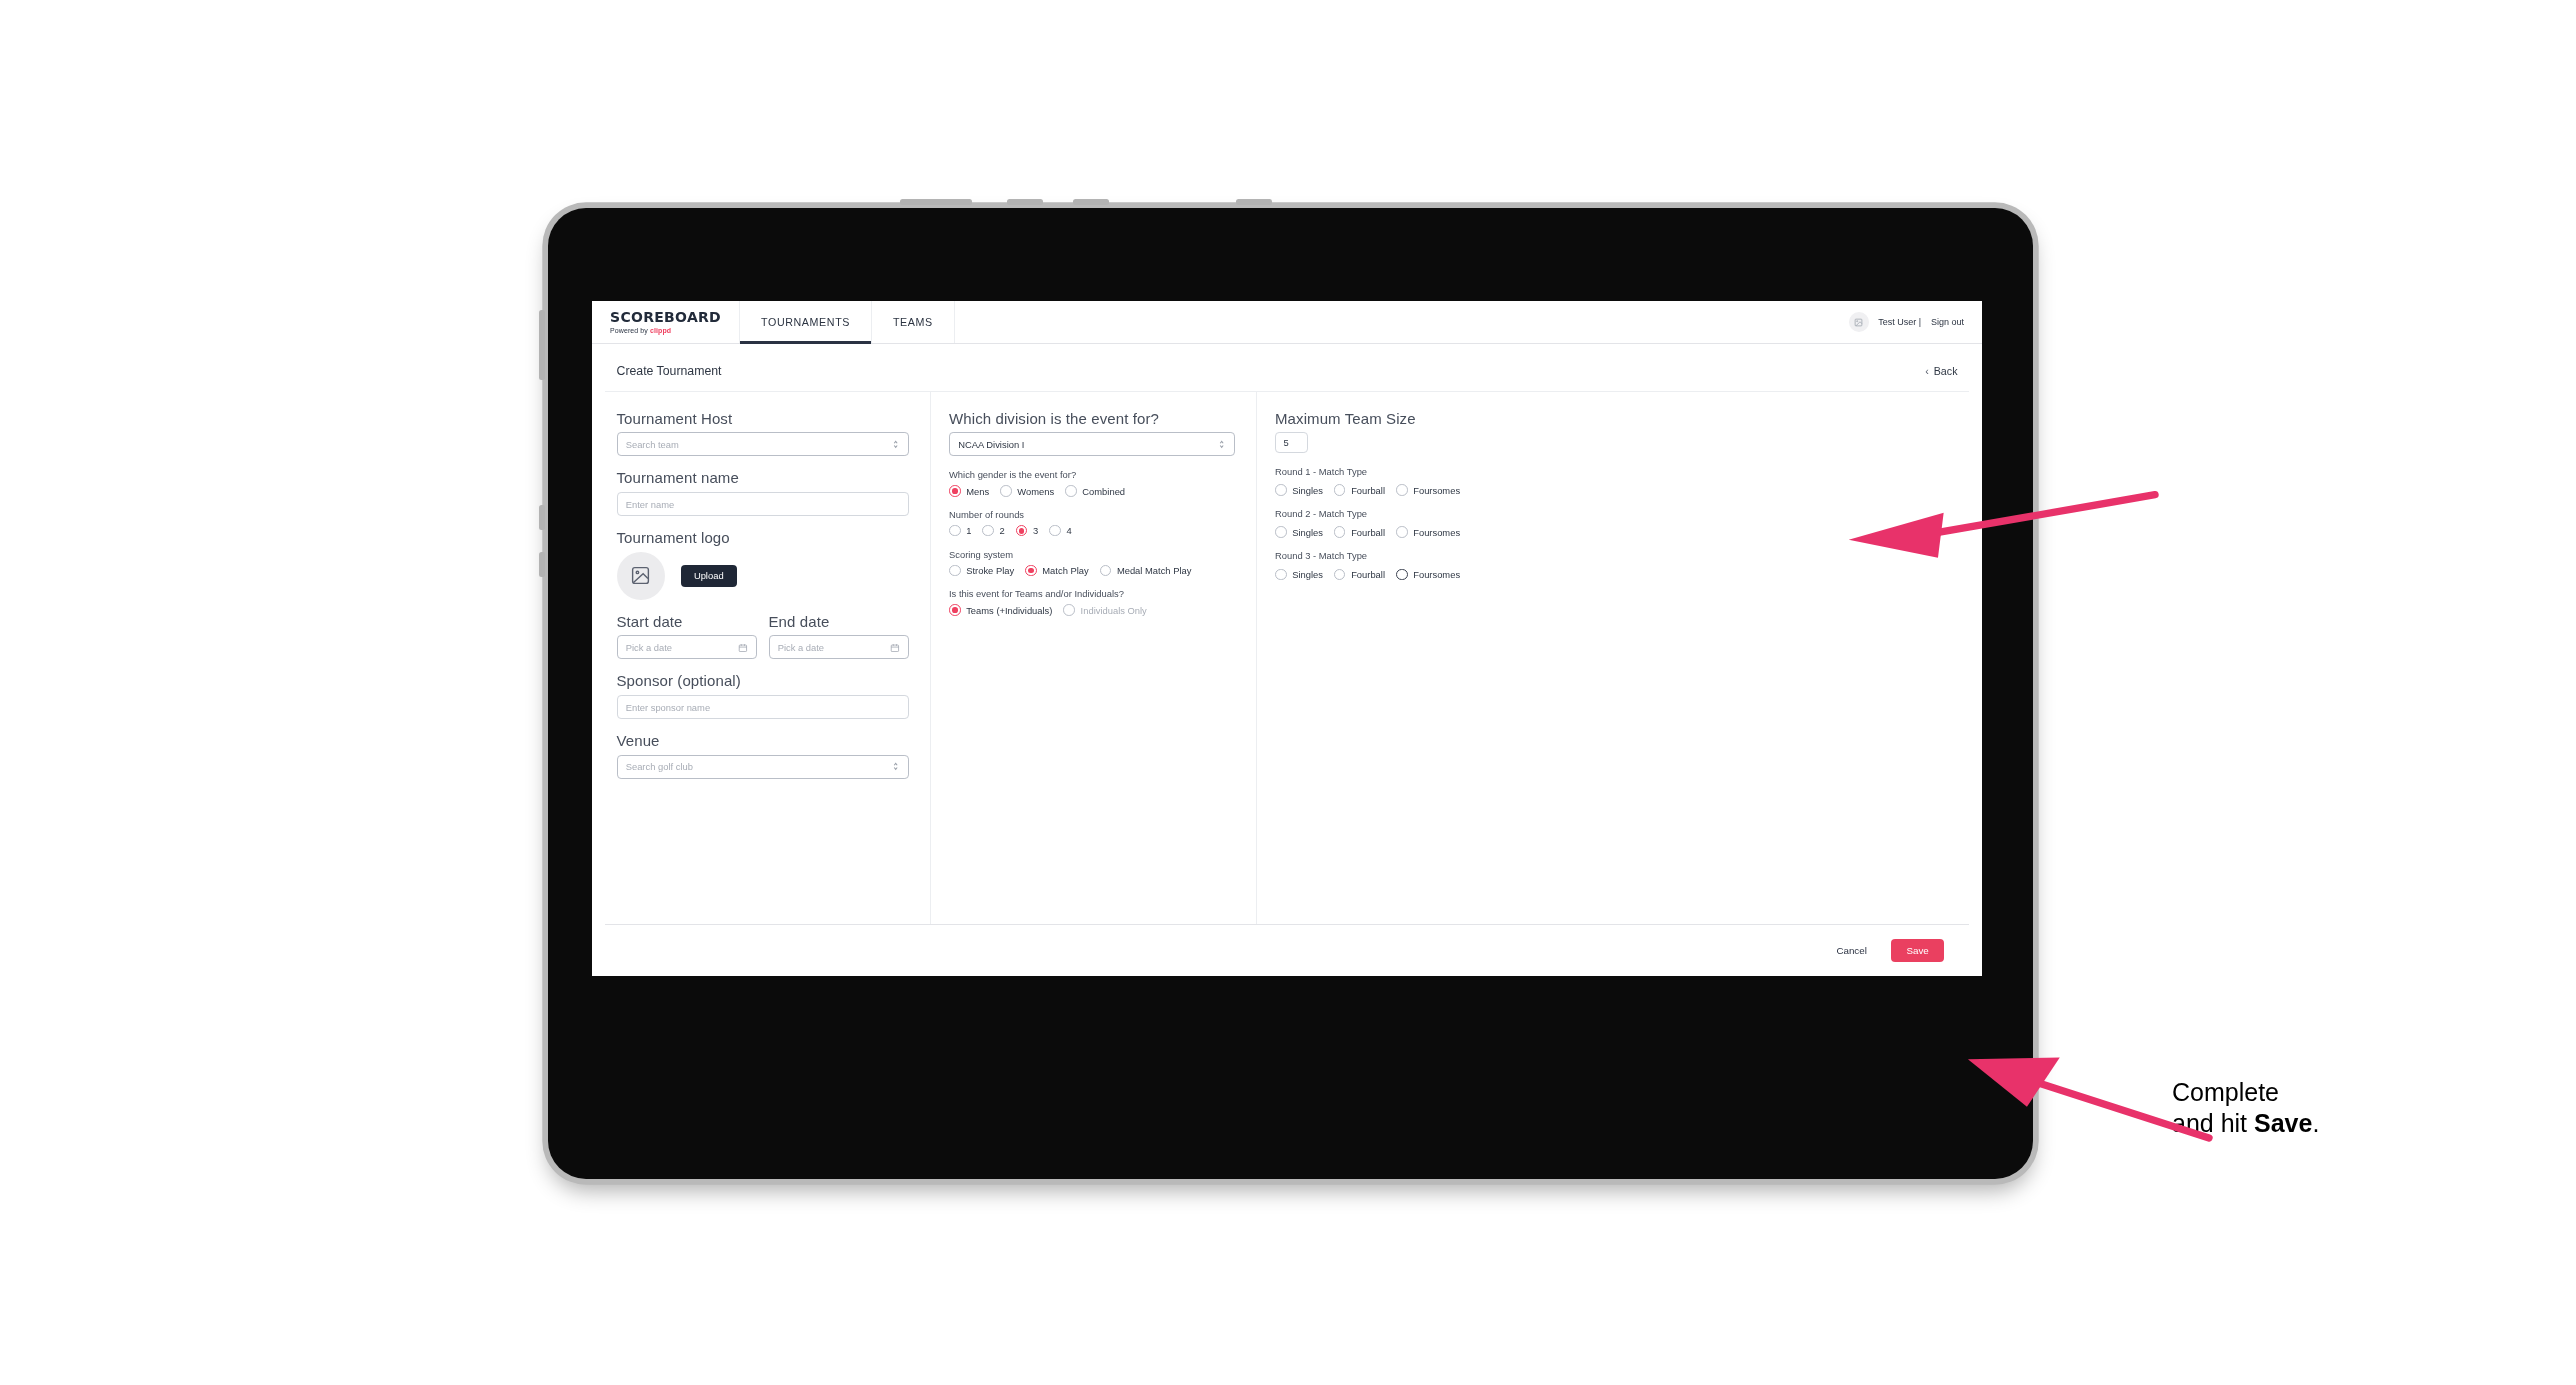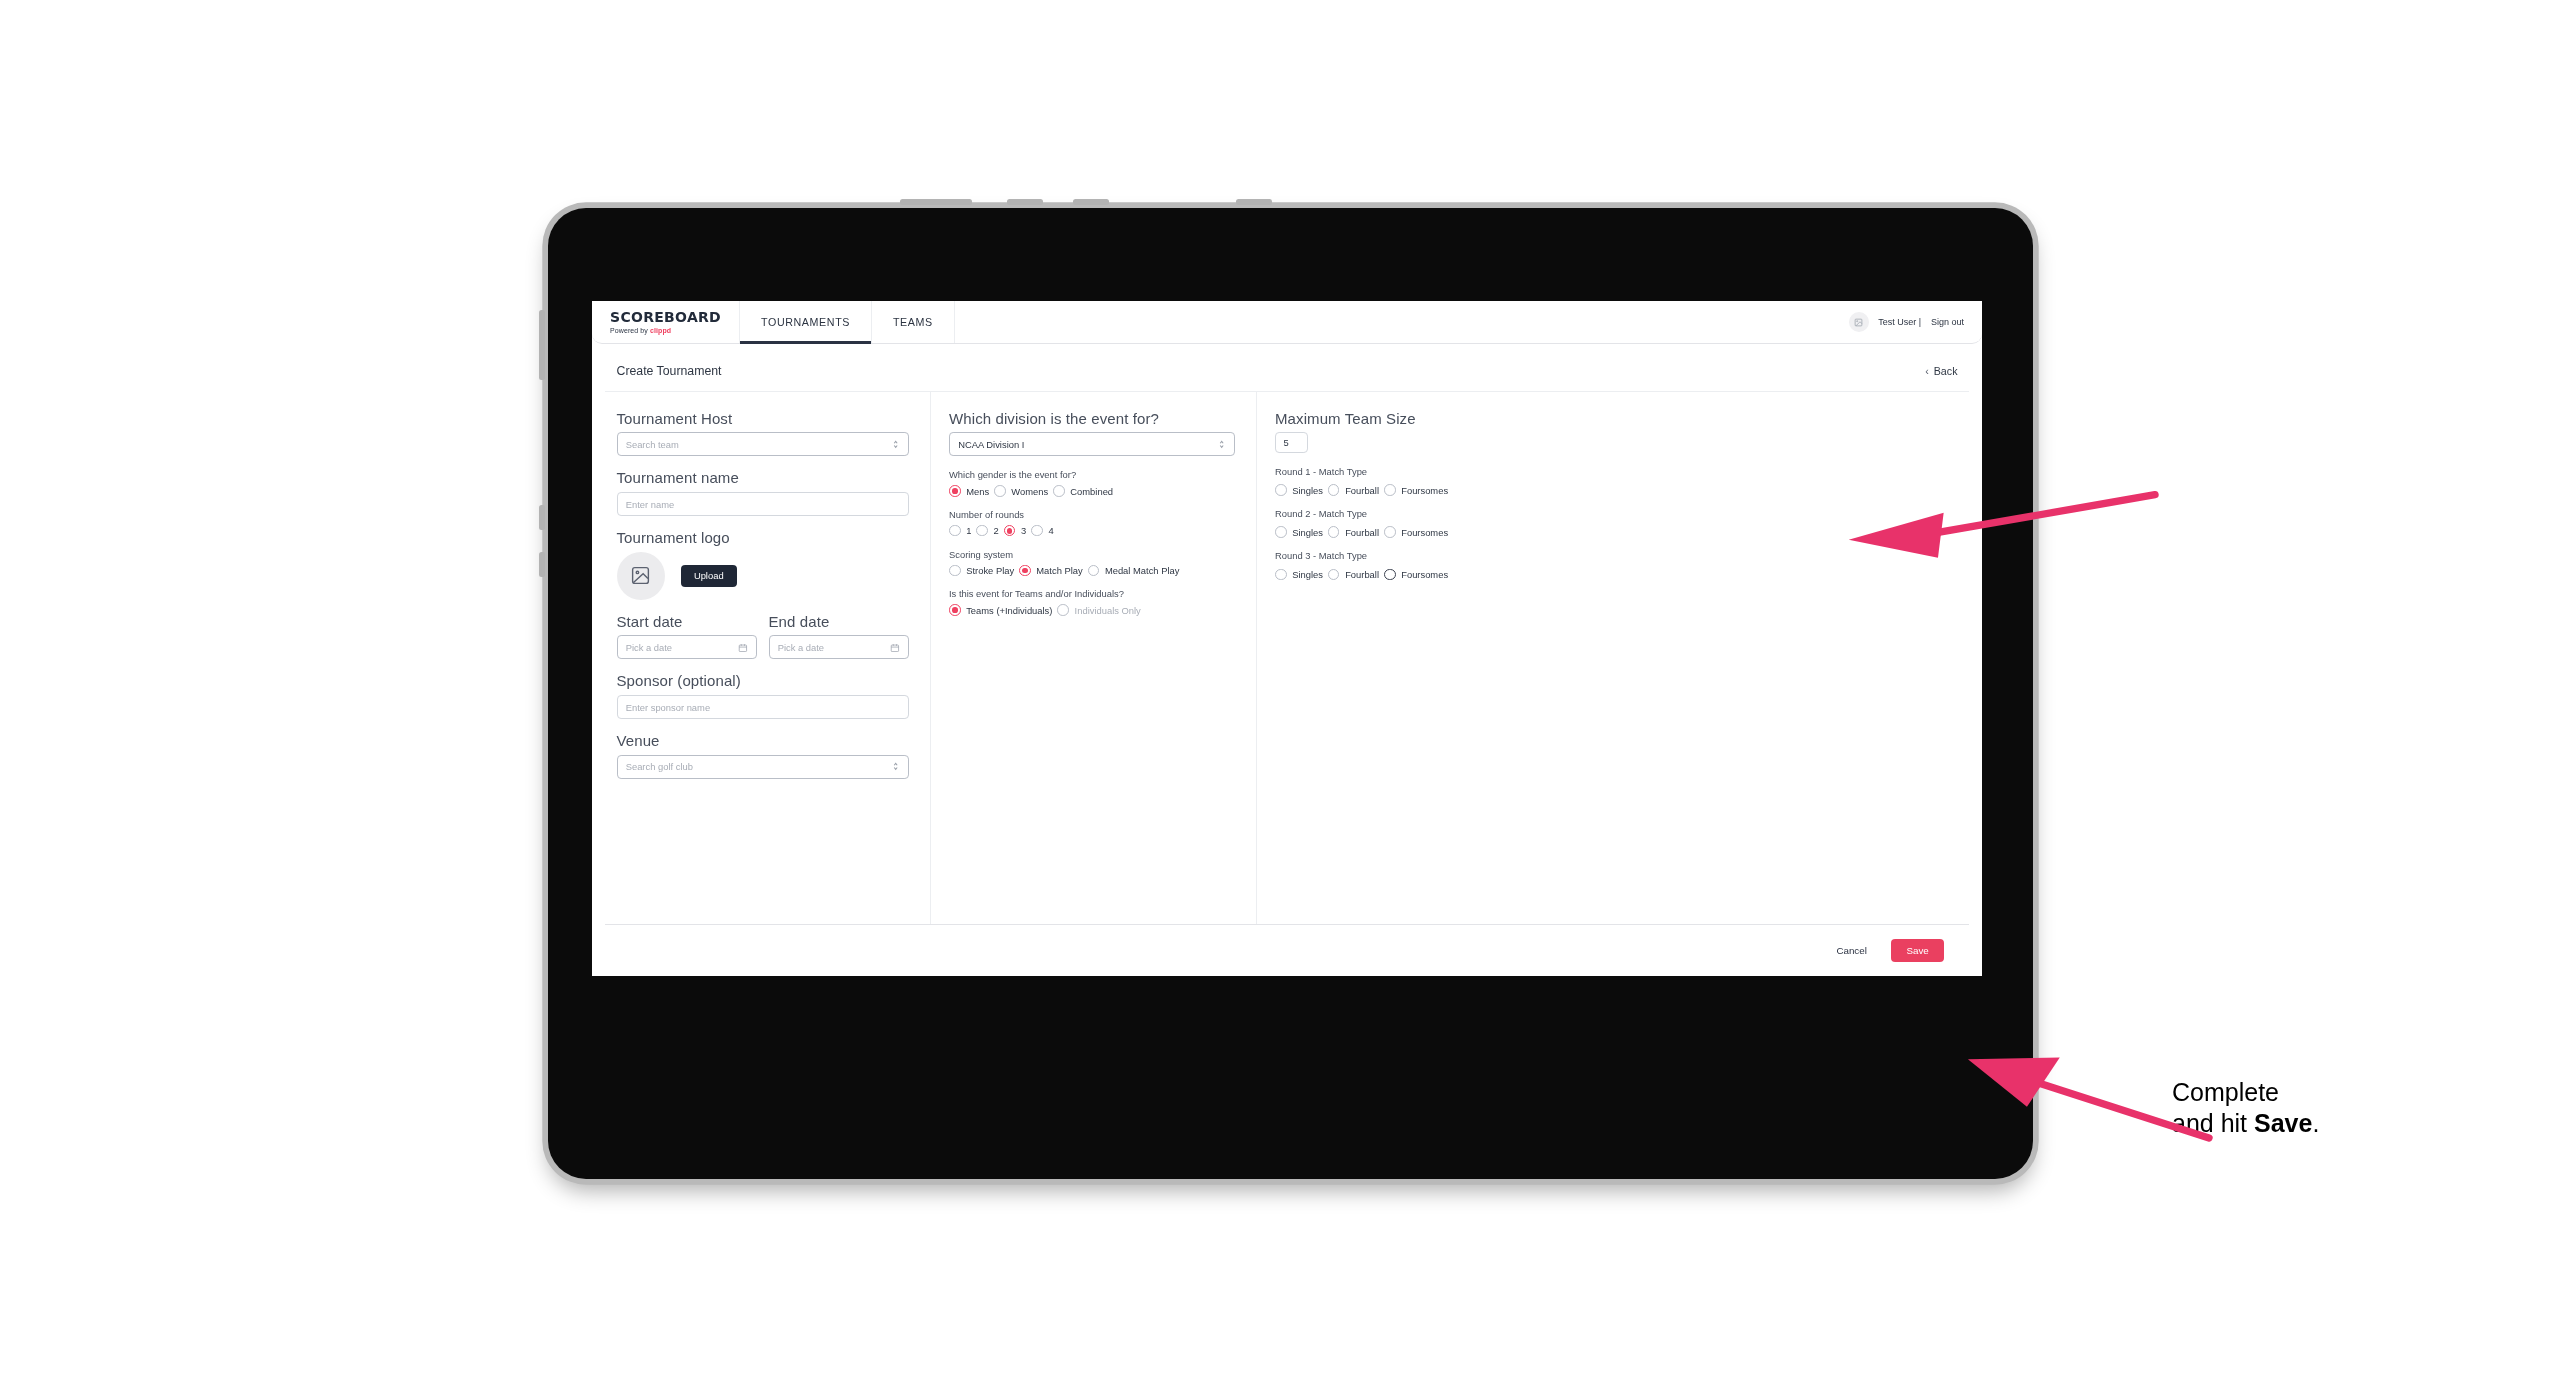--- a/index.html
+++ b/index.html
@@ -35,21 +35,21 @@
     position: absolute; left: 44px; top: 93px;
     width: 1390px; height: 675px;
     background: #ffffff;
     overflow: hidden;
   }
 
   
   .topnav {
     position: relative; height: 43px; background: #ffffff;
     border-bottom: 0.8px solid #e3e4e8;
-    display: flex; align-items: stretch; border-radius: 10px;
+    display: flex; align-items: stretch;
   }
   .brand {
     display: flex; flex-direction: column; justify-content: center;
     padding: 0 18px 0 18px; min-width: 110px;
     border-right: 0.8px solid #eceef1;
   }
   .brand-title {
     font-family: "DejaVu Sans", sans-serif;
     font-weight: 700; font-size: 14px; letter-spacing: 0.3px;
     color: #222b3a; line-height: 1;
@@ -134,21 +134,21 @@
   }
   .upload-btn {
     background: #1f2736; color: #fff; font-size: 9.4px;
     padding: 5.7px 13px; border-radius: 4.1px; cursor: pointer;
   }
 
   .dates { display: flex; gap: 11.5px; }
   .dates .field { flex: 1; margin-bottom: 13px; }
 
   
-  .radio-row { display: flex; align-items: center; gap: 5px; flex-wrap: wrap; margin-top: 0; }
+  .radio-row { display: flex; align-items: center; gap: 11px; flex-wrap: wrap; margin-top: 0; }
   .radio-opt { display: flex; align-items: center; gap: 5.7px; cursor: pointer; }
   .radio {
     width: 11.5px; height: 11.5px; border-radius: 50%;
     border: 1.3px solid #b9bec7; background: #fff;
     display: flex; align-items: center; justify-content: center; flex: none;
   }
   .radio.checked { border-color: #ef4060; }
   .radio.checked::after {
     content: ""; width: 5.7px; height: 5.7px; border-radius: 50%; background: #ef4060;
   }

